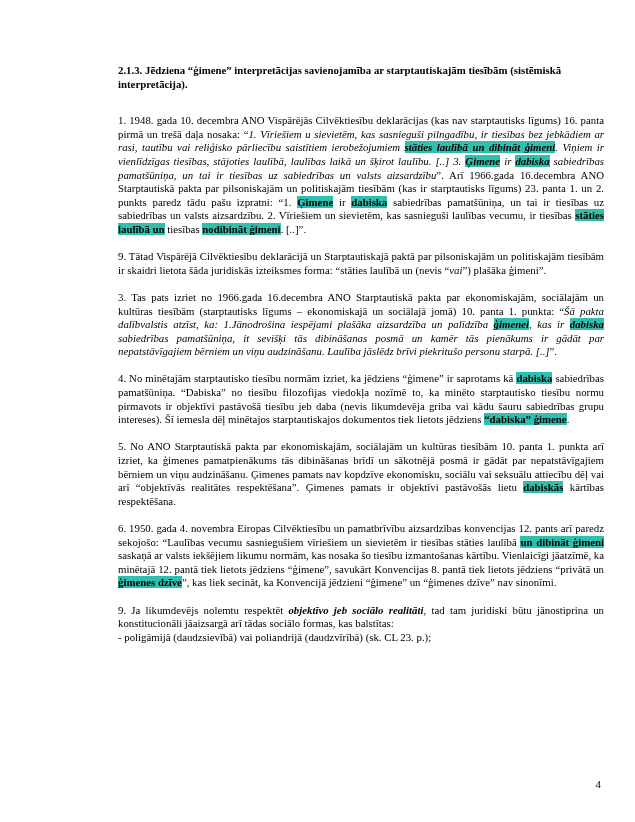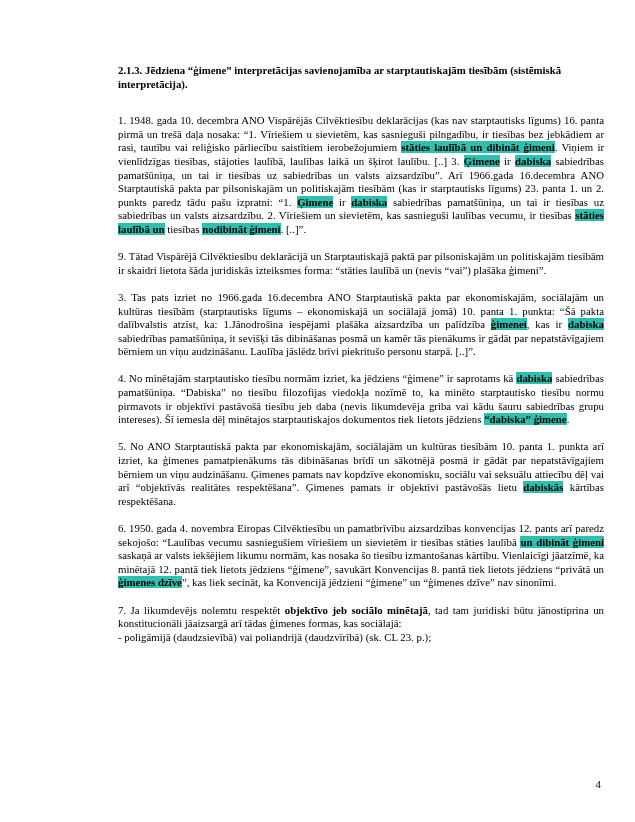--- a/index.html
+++ b/index.html
@@ -27,21 +27,21 @@
     margin: 0 0 23px 0;
     text-align: left;
   }
   .para {
     font-size: 10.8px;
     line-height: 13.6px;
     text-align: justify;
     margin: 0 0 13.6px 0;
   }
   .b { font-weight: bold; }
-  .i { }
+  .i { font-style: italic; }
   .h { background-color: var(--hl-color, #2fbfae); }
   .page-number {
     position: absolute;
     right: 76px;
     bottom: 30px;
     font-size: 10.8px;
     line-height: 13.6px;
   }
 </style>
 </head>
@@ -50,17 +50,17 @@
 <div class="page">
   <div class="content">
     <div class="heading">2.1.3. Jēdziena “ģimene” interpretācijas savienojamība ar starptautiskajām tiesībām (sistēmiskā interpretācija).</div>
     <div>
         <p class="para"><span>1. 1948. gada 10. decembra ANO Vispārējās Cilvēktiesību deklarācijas (kas nav starptautisks līgums) 16. panta pirmā un trešā daļa nosaka: “</span><span class="i">1. Vīriešiem u sievietēm, kas sasnieguši pilngadību, ir tiesības bez jebkādiem ar rasi, tautību vai reliģisko pārliecību saistītiem ierobežojumiem </span><span class="b i h">stāties laulībā un dibināt ģimeni</span><span class="i">. Viņiem ir vienlīdzīgas tiesības, stājoties laulībā, laulības laikā un šķirot laulību. [..] 3. </span><span class="b i h">Ģimene</span><span class="i"> ir </span><span class="b i h">dabiska</span><span class="i"> sabiedrības pamatšūniņa, un tai ir tiesības uz sabiedrības un valsts aizsardzību</span><span>”. Arī 1966.gada 16.decembra ANO Starptautiskā pakta par pilsoniskajām un politiskajām tiesībām (kas ir starptautisks līgums) 23. panta 1. un 2. punkts paredz tādu pašu izpratni: “1. </span><span class="b h">Ģimene</span><span> ir </span><span class="b h">dabiska</span><span> sabiedrības pamatšūniņa, un tai ir tiesības uz sabiedrības un valsts aizsardzību. 2. Vīriešiem un sievietēm, kas sasnieguši laulības vecumu, ir tiesības </span><span class="b h">stāties laulībā un</span><span> tiesības </span><span class="b h">nodibināt ģimeni</span><span>. [..]”.</span></p>
         <p class="para"><span>9. Tātad Vispārējā Cilvēktiesību deklarācijā un Starptautiskajā paktā par pilsoniskajām un politiskajām tiesībām ir skaidri lietota šāda juridiskās izteiksmes forma: “stāties laulībā un (nevis “</span><span class="i">vai</span><span>”) plašāka ģimeni”.</span></p>
         <p class="para"><span>3. Tas pats izriet no 1966.gada 16.decembra ANO Starptautiskā pakta par ekonomiskajām, sociālajām un kultūras tiesībām (starptautisks līgums – ekonomiskajā un sociālajā jomā) 10. panta 1. punkta: “</span><span class="i">Šā pakta dalībvalstis atzīst, ka: 1.Jānodrošina iespējami plašāka aizsardzība un palīdzība </span><span class="b i h">ģimenei</span><span class="i">, kas ir </span><span class="b i h">dabiska</span><span class="i"> sabiedrības pamatšūniņa, it sevišķi tās dibināšanas posmā un kamēr tās pienākums ir gādāt par nepatstāvīgajiem bērniem un viņu audzināšanu. Laulība jāslēdz brīvi piekritušo personu starpā. [..]</span><span>”.</span></p>
         <p class="para"><span>4. No minētajām starptautisko tiesību normām izriet, ka jēdziens “ģimene” ir saprotams kā </span><span class="b h">dabiska</span><span> sabiedrības pamatšūniņa. “Dabiska” no tiesību filozofijas viedokļa nozīmē to, ka minēto starptautisko tiesību normu pirmavots ir objektīvi pastāvošā tiesību jeb daba (nevis likumdevēja griba vai kādu šauru sabiedrības grupu intereses). Šī iemesla dēļ minētajos starptautiskajos dokumentos tiek lietots jēdziens </span><span class="b h">“dabiska” ģimene</span><span>.</span></p>
         <p class="para"><span>5. No ANO Starptautiskā pakta par ekonomiskajām, sociālajām un kultūras tiesībām 10. panta 1. punkta arī izriet, ka ģimenes pamatpienākums tās dibināšanas brīdī un sākotnējā posmā ir gādāt par nepatstāvīgajiem bērniem un viņu audzināšanu. Ģimenes pamats nav kopdzīve ekonomisku, sociālu vai seksuālu attiecību dēļ vai arī “objektīvās realitātes respektēšana”. Ģimenes pamats ir objektīvi pastāvošās lietu </span><span class="b h">dabiskās</span><span> kārtības respektēšana.</span></p>
         <p class="para"><span>6. 1950. gada 4. novembra Eiropas Cilvēktiesību un pamatbrīvību aizsardzības konvencijas 12. pants arī paredz sekojošo: “Laulības vecumu sasniegušiem vīriešiem un sievietēm ir tiesības stāties laulībā </span><span class="b h">un dibināt ģimeni</span><span> saskaņā ar valsts iekšējiem likumu normām, kas nosaka šo tiesību izmantošanas kārtību. Vienlaicīgi jāatzīmē, ka minētajā 12. pantā tiek lietots jēdziens “ģimene”, savukārt Konvencijas 8. pantā tiek lietots jēdziens “privātā un </span><span class="b h">ģimenes dzīve</span><span>”, kas liek secināt, ka Konvencijā jēdzieni “ģimene” un “ģimenes dzīve” nav sinonīmi.</span></p>
-        <p class="para"><span>7. Ja likumdevējs nolemtu respektēt </span><span class="b i">objektīvo jeb sociālo minētajā</span><span>, tad tam juridiski būtu jānostiprina un konstitucionāli jāaizsargā arī tādas ģimenes formas, kas sociālajā:</span><br><span>- poligāmijā (daudzsievībā) vai poliandrijā (daudzvīrībā) (sk. CL 23. p.);</span></p>
+        <p class="para"><span>9. Ja likumdevējs nolemtu respektēt </span><span class="b i">objektīvo jeb sociālo realitāti</span><span>, tad tam juridiski būtu jānostiprina un konstitucionāli jāaizsargā arī tādas sociālo formas, kas balstītas:</span><br><span>- poligāmijā (daudzsievībā) vai poliandrijā (daudzvīrībā) (sk. CL 23. p.);</span></p>
       </div>
   </div>
   <div class="page-number">4</div>
 </div>
 
 </body></html>

